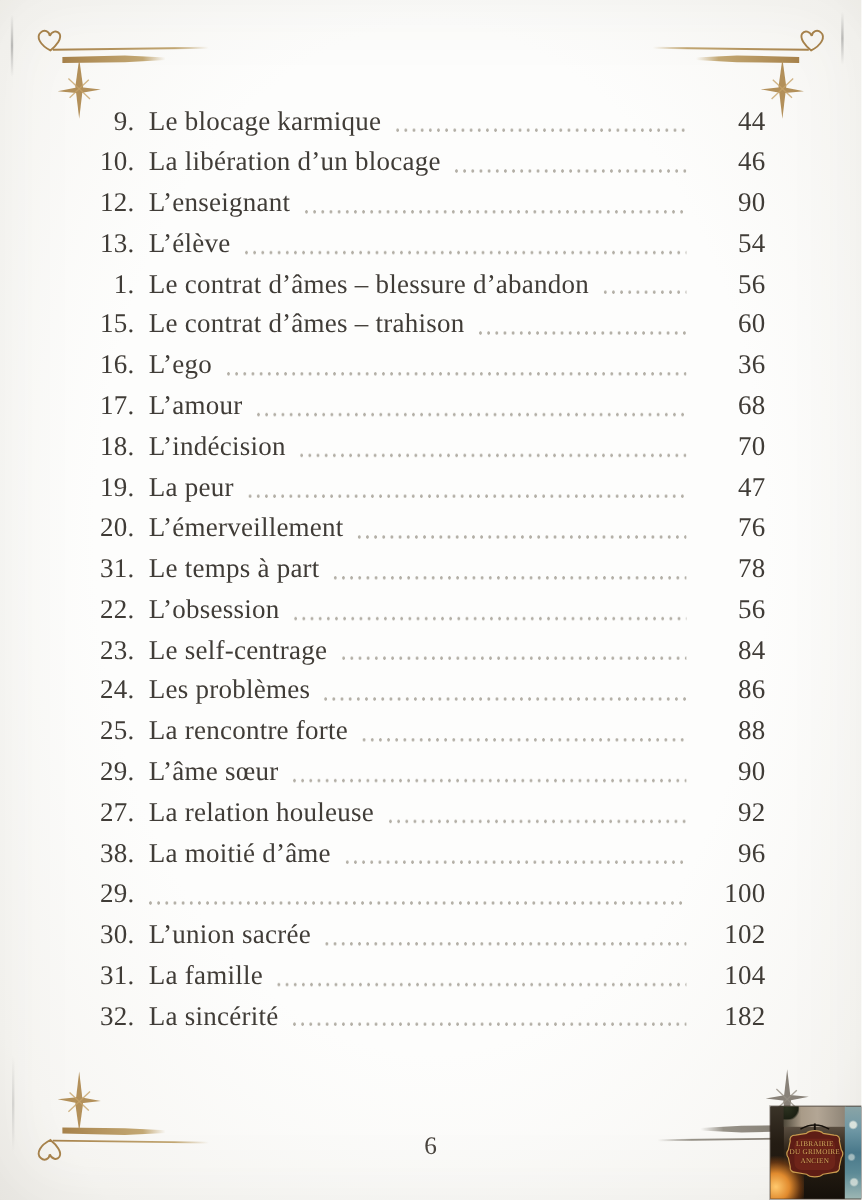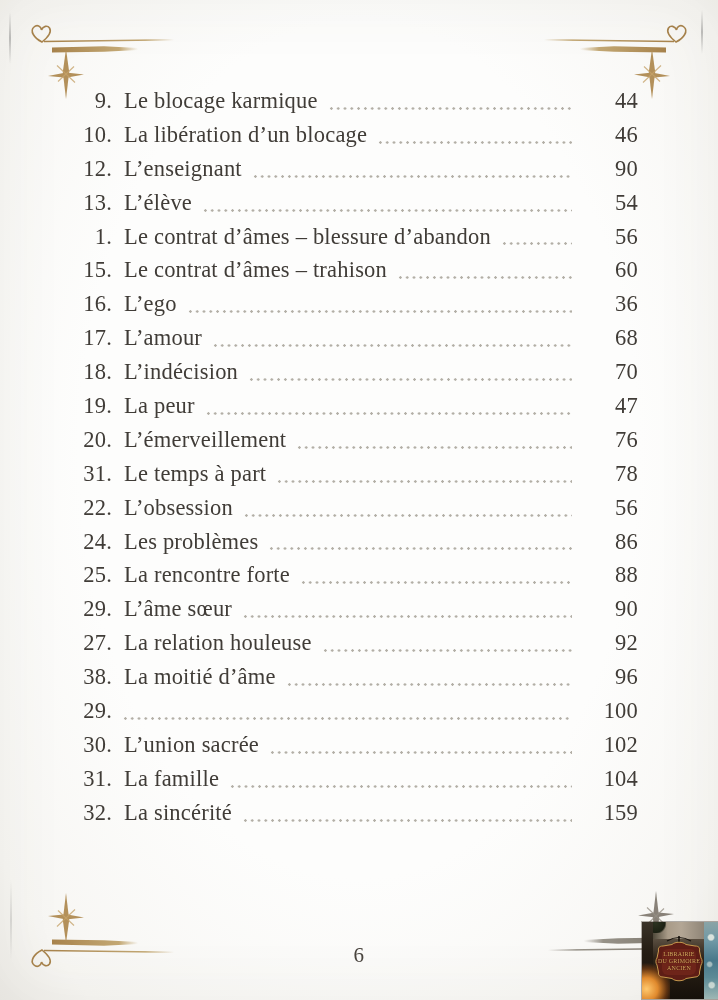--- a/index.html
+++ b/index.html
@@ -184,20 +184,26 @@
         <span class="leader"></span>
         <span class="pg">78</span>
       </div>
       <div class="toc-row">
         <span class="num">22.</span>
         <span class="title">L’obsession</span>
         <span class="leader"></span>
         <span class="pg">56</span>
       </div>
       <div class="toc-row">
+        <span class="num">23.</span>
+        <span class="title">Le self-centrage</span>
+        <span class="leader"></span>
+        <span class="pg">84</span>
+      </div>
+      <div class="toc-row">
         <span class="num">24.</span>
         <span class="title">Les problèmes</span>
         <span class="leader"></span>
         <span class="pg">86</span>
       </div>
       <div class="toc-row">
         <span class="num">25.</span>
         <span class="title">La rencontre forte</span>
         <span class="leader"></span>
         <span class="pg">88</span>
@@ -234,21 +240,21 @@
       <div class="toc-row">
         <span class="num">31.</span>
         <span class="title">La famille</span>
         <span class="leader"></span>
         <span class="pg">104</span>
       </div>
       <div class="toc-row">
         <span class="num">32.</span>
         <span class="title">La sincérité</span>
         <span class="leader"></span>
-        <span class="pg">159</span>
+        <span class="pg">182</span>
       </div>
     </main>
 
   <div class="folio">6</div>
 
   <div class="watermark">
     <div class="wm-mid"></div>
     <div class="wm-top"></div>
     <div class="wm-foliage"></div>
     <div class="wm-right"></div>

